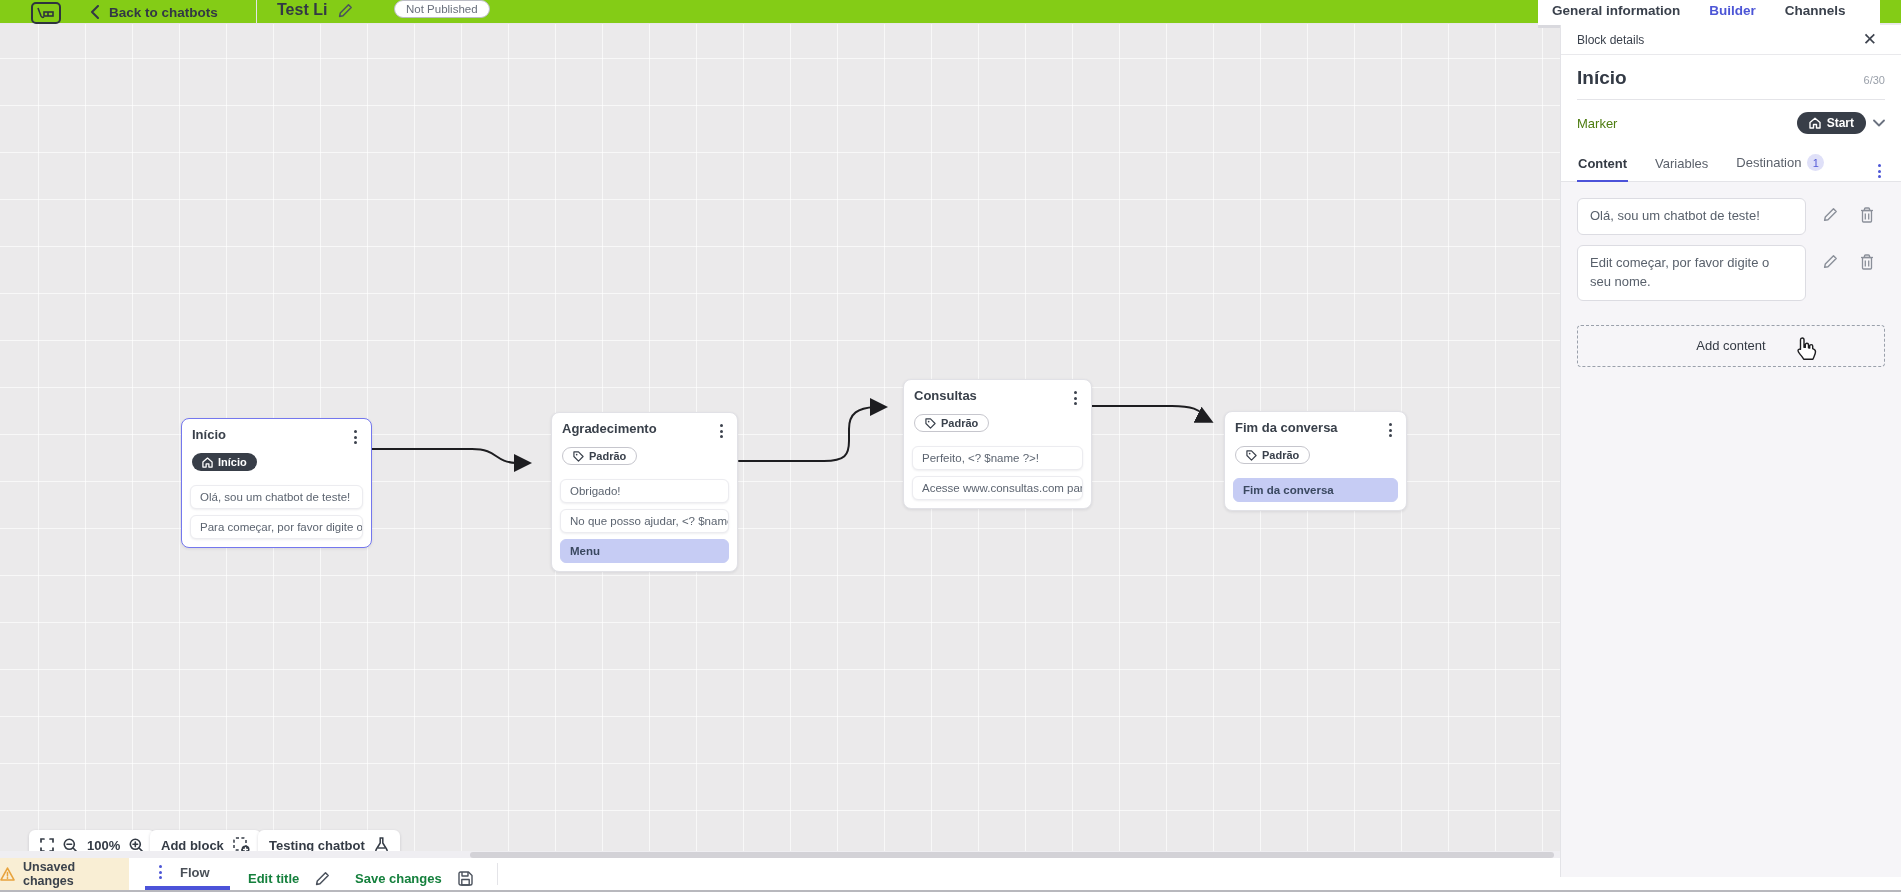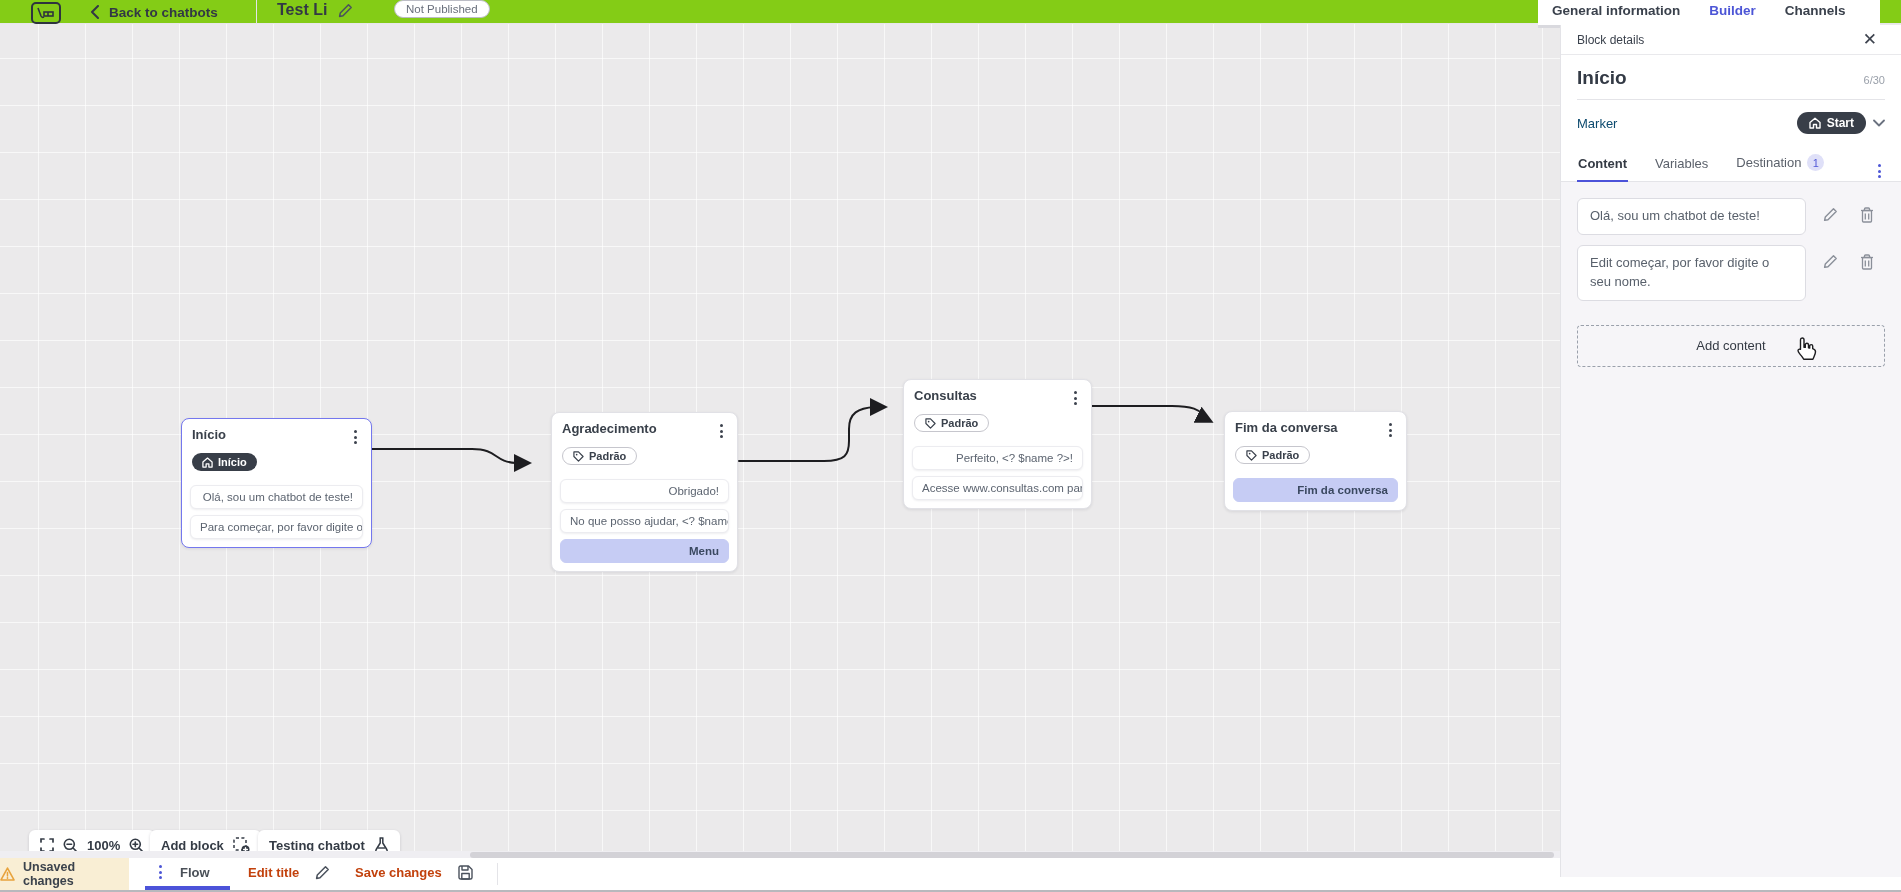--- a/index.html
+++ b/index.html
@@ -26,21 +26,21 @@
 
   
   .canvas { position:absolute; left:0; top:24px; width:1901px; height:834px; background-color:#ebeaeb;
             background-image:
               linear-gradient(to right, rgba(255,255,255,.65) 1px, transparent 1px),
               linear-gradient(to bottom, rgba(255,255,255,.65) 1px, transparent 1px);
             background-size:47px 47px; background-position:-9px -13px; z-index:1; }
   .wires { position:absolute; left:0; top:0; width:1901px; height:834px; pointer-events:none; }
 
   .node { position:absolute; background:#fff; border:1px solid #e1e1e6; border-radius:8px;
-          box-shadow:0 1px 3px rgba(40,40,60,.10); padding:8px 8px 8px 8px;text-align:right; }
+          box-shadow:0 1px 3px rgba(40,40,60,.10); padding:8px 8px 8px 8px; }
   .node.selected { border:1.5px solid #7477ee; }
   .node-head { display:flex; align-items:flex-start; justify-content:space-between; padding:0 2px 6px 2px; }
   .node-title { font-size:13px; font-weight:700; color:#39404a; }
   .kebab { display:flex; flex-direction:column; gap:2.5px; padding:3px 4px; cursor:pointer; }
   .kebab i { width:3px; height:3px; border-radius:50%; background:#3c424d; }
   .kebab.blue i { background:#4c55d6; }
   .tagrow { padding:0 2px 8px 2px; display:flex; }
   .tag-dark { display:inline-flex; align-items:center; gap:5px; background:#383e48; color:#fff;
               border-radius:999px; padding:3px 10px; font-size:11px; font-weight:700; }
   .tag-outline { display:inline-flex; align-items:center; gap:5px; background:#fff; color:#3a414c;
@@ -68,21 +68,21 @@
            border-left:1px solid #e3e3e7; z-index:40; display:flex; flex-direction:column; }
   .panel-hd { height:30px; border-bottom:1px solid #e9e9ec; display:flex; align-items:center;
               justify-content:space-between; padding:0 24px 0 16px; }
   .panel-hd-label { font-size:12px; color:#3a414c; }
   .close-x { font-size:17px; color:#3d434e; line-height:1; cursor:pointer; }
   .name-row { margin:12px 16px 0 16px; border-bottom:1px solid #e4e4e8; padding-bottom:10px;
               display:flex; align-items:flex-end; justify-content:space-between; }
   .block-name { font-size:19px; font-weight:600; color:#333a45; }
   .char-count { font-size:11px; color:#9aa0aa; padding-bottom:3px; }
   .marker-row { margin:12px 16px 0 16px; display:flex; align-items:center; justify-content:space-between; }
-  .marker-label { font-size:13px; color:#0c4a6e; }
+  .marker-label { font-size:13px; color:#4d7c0f; }
   .marker-right { display:flex; align-items:center; gap:7px; }
   .start-pill { display:inline-flex; align-items:center; gap:6px; background:#383e48; color:#fff;
                 border-radius:999px; padding:4px 12px; font-size:12px; font-weight:700; cursor:pointer; }
   .panel-tabs { margin-top:14px; padding:0 16px; display:flex; align-items:flex-end; gap:26px;
                 border-bottom:1px solid #e4e4e8; }
   .ptab { font-size:13px; color:#5b616b; padding:6px 1px 9px 1px; border-bottom:2px solid transparent;
           margin-bottom:-1px; display:flex; align-items:center; gap:6px; cursor:pointer; white-space:nowrap; }
   .ptab.active { color:#343a44; font-weight:700; border-bottom-color:#4c53d9; }
   .ptab-badge { width:17px; height:17px; border-radius:50%; background:#dfe0f8; color:#5157d6;
                 font-size:11px; display:flex; align-items:center; justify-content:center; }
@@ -98,23 +98,23 @@
                  display:flex; align-items:center; justify-content:center; cursor:pointer; }
 
   
   .footer { position:absolute; left:0; top:858px; width:1901px; height:32px; background:#fff; z-index:35; }
   .unsaved { position:absolute; left:0; top:0; width:129px; height:32px; background:#f9eed4;
              display:flex; align-items:center; justify-content:center; gap:8px; font-size:12.5px;
              font-weight:700; color:#3b424c; }
   .flow-tab { position:absolute; left:145px; top:0; width:85px; height:32px; border-bottom:4px solid #4c53d9;
               display:flex; align-items:center; gap:14px; padding-left:10px; cursor:pointer; }
   .flow-label { font-size:13px; font-weight:700; color:#4a5058; }
-  .foot-btn { position:absolute; top:0; height:28px; display:flex; align-items:center; gap:16px;
+  .foot-btn { position:absolute; top:0; height:28px; display:flex; align-items:flex-end; gap:16px;
               background:none; border:none; font-family:inherit; font-size:13px; font-weight:700;
-              color:#c2410c; cursor:pointer; }
+              color:#15803d; cursor:pointer; }
   .edit-title { left:248px; }
   .save-changes { left:355px; }
   .foot-div { position:absolute; left:497px; top:5px; width:1px; height:22px; background:#e4e4e8; }
   .bottom-line { position:absolute; left:0; top:890px; width:1901px; height:2px; background:#b8b8bd; z-index:50; }
 
   .cursor { position:absolute; left:1794px; top:336px; z-index:60; pointer-events:none; }
 </style>
 </head>
 <body>
 

